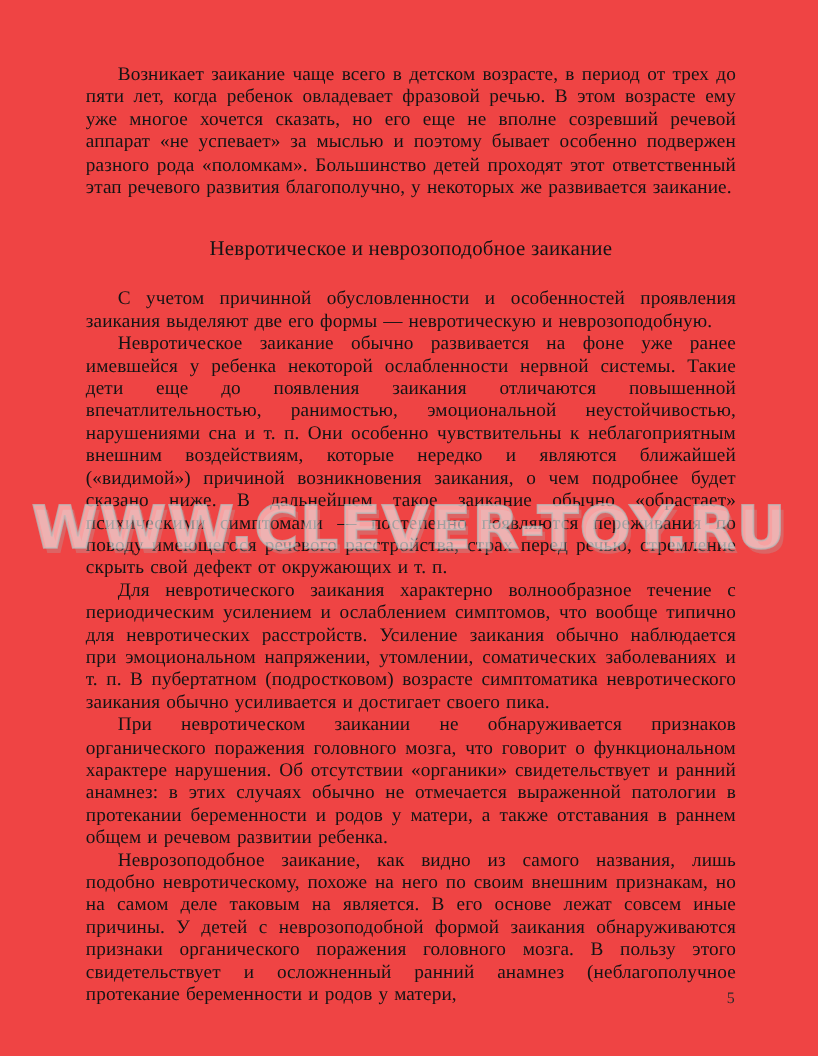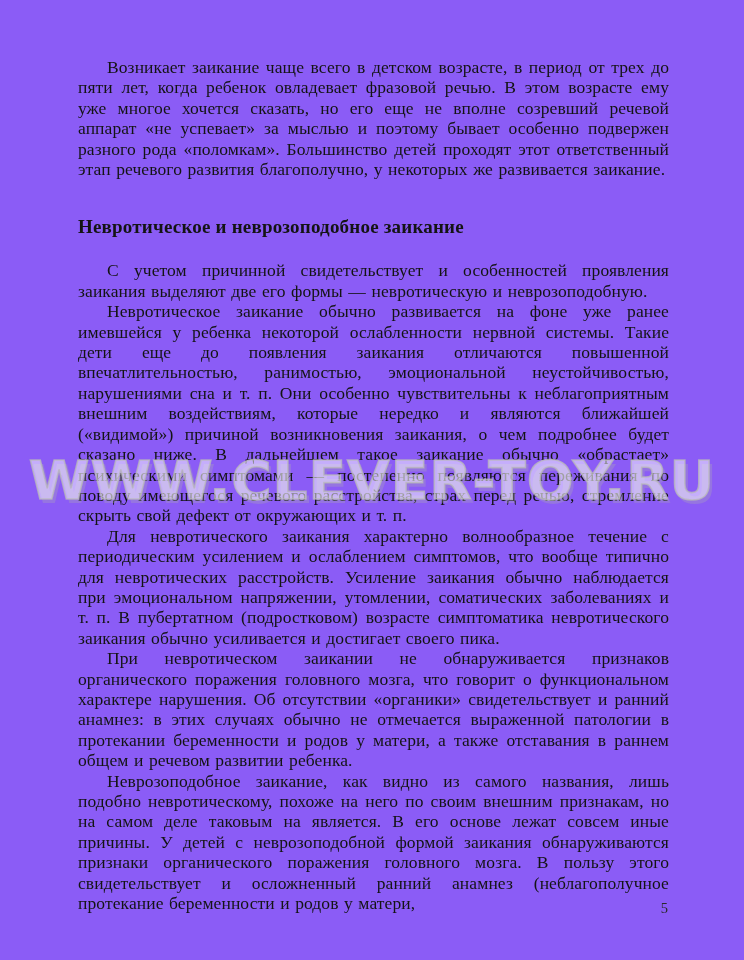--- a/index.html
+++ b/index.html
@@ -4,21 +4,21 @@
 <style>
   html, body {
     margin: 0;
     padding: 0;
     background: #ffffff;
   }
   .page {
     position: relative;
     width: 744px;
     height: 960px;
-    background: #8b5cf6;
+    background: #ef4444;
     overflow: hidden;
     font-family: "Liberation Serif", "DejaVu Serif", serif;
     color: #141414;
   }
   .text-block {
     position: absolute;
     top: 57px;
     left: 78px;
     width: 591px;
   }
@@ -30,21 +30,22 @@
     text-indent: 29px;
     letter-spacing: 0.1px;
     word-spacing: 1px;
   }
   .text-block p b {
     font-weight: normal;
   }
   h1.section-heading {
     font-size: 19px;
     line-height: 24px;
-    font-weight: bold;
+    font-weight: normal;
+    text-align: center;
     margin: 36px 0 21px 0;
     letter-spacing: 0.2px;
   }
   .watermark {
     position: absolute;
     top: 448px;
     left: 0;
     width: 744px;
     text-align: center;
     font-family: "DejaVu Sans", sans-serif;
@@ -70,21 +71,21 @@
 </head>
 <body>
 
 <div class="page">
   <div class="text-block">
 
     <p><span>Возникает заикание чаще всего в детском возрасте, в период от трех до пяти лет, когда ребенок овладевает фразовой речью. В этом возрасте ему уже многое хочется сказать, но его еще не вполне созревший речевой аппарат «не успевает» за мыслью и поэтому бывает особенно подвержен разного рода «поломкам». Большинство детей проходят этот ответственный этап речевого развития благополучно, у некоторых же развивается заикание.</span></p>
 
     <h1 class="section-heading">Невротическое и неврозоподобное заикание</h1>
 
-    <p><b></b><span>С учетом причинной свидетельствует и особенностей проявления заикания выделяют две его формы — невротическую и неврозоподобную.</span></p>
+    <p><b></b><span>С учетом причинной обусловленности и особенностей проявления заикания выделяют две его формы — невротическую и неврозоподобную.</span></p>
 
     <p><b>Невротическое заикание</b><span> обычно развивается на фоне уже ранее имевшейся у ребенка некоторой ослабленности нервной системы. Такие дети еще до появления заикания отличаются повышенной впечатлительностью, ранимостью, эмоциональной неустойчивостью, нарушениями сна и т. п. Они особенно чувствительны к неблагоприятным внешним воздействиям, которые нередко и являются ближайшей («видимой») причиной возникновения заикания, о чем подробнее будет сказано ниже. В дальнейшем такое заикание обычно «обрастает» психическими симптомами — постепенно появляются переживания по поводу имеющегося речевого расстройства, страх перед речью, стремление скрыть свой дефект от окружающих и т. п.</span></p>
 
     <p><b></b><span>Для невротического заикания характерно волнообразное течение с периодическим усилением и ослаблением симптомов, что вообще типично для невротических расстройств. Усиление заикания обычно наблюдается при эмоциональном напряжении, утомлении, соматических заболеваниях и т. п. В пубертатном (подростковом) возрасте симптоматика невротического заикания обычно усиливается и достигает своего пика.</span></p>
 
     <p><b></b><span>При невротическом заикании не обнаруживается признаков органического поражения головного мозга, что говорит о функциональном характере нарушения. Об отсутствии «органики» свидетельствует и ранний анамнез: в этих случаях обычно не отмечается выраженной патологии в протекании беременности и родов у матери, а также отставания в раннем общем и речевом развитии ребенка.</span></p>
 
     <p><b>Неврозоподобное заикание</b><span>, как видно из самого названия, лишь подобно невротическому, похоже на него по своим внешним признакам, но на самом деле таковым на является. В его основе лежат совсем иные причины. У детей с неврозоподобной формой заикания обнаруживаются признаки органического поражения головного мозга. В пользу этого свидетельствует и осложненный ранний анамнез (неблагополучное протекание беременности и родов у матери,</span></p>
 
   </div>

